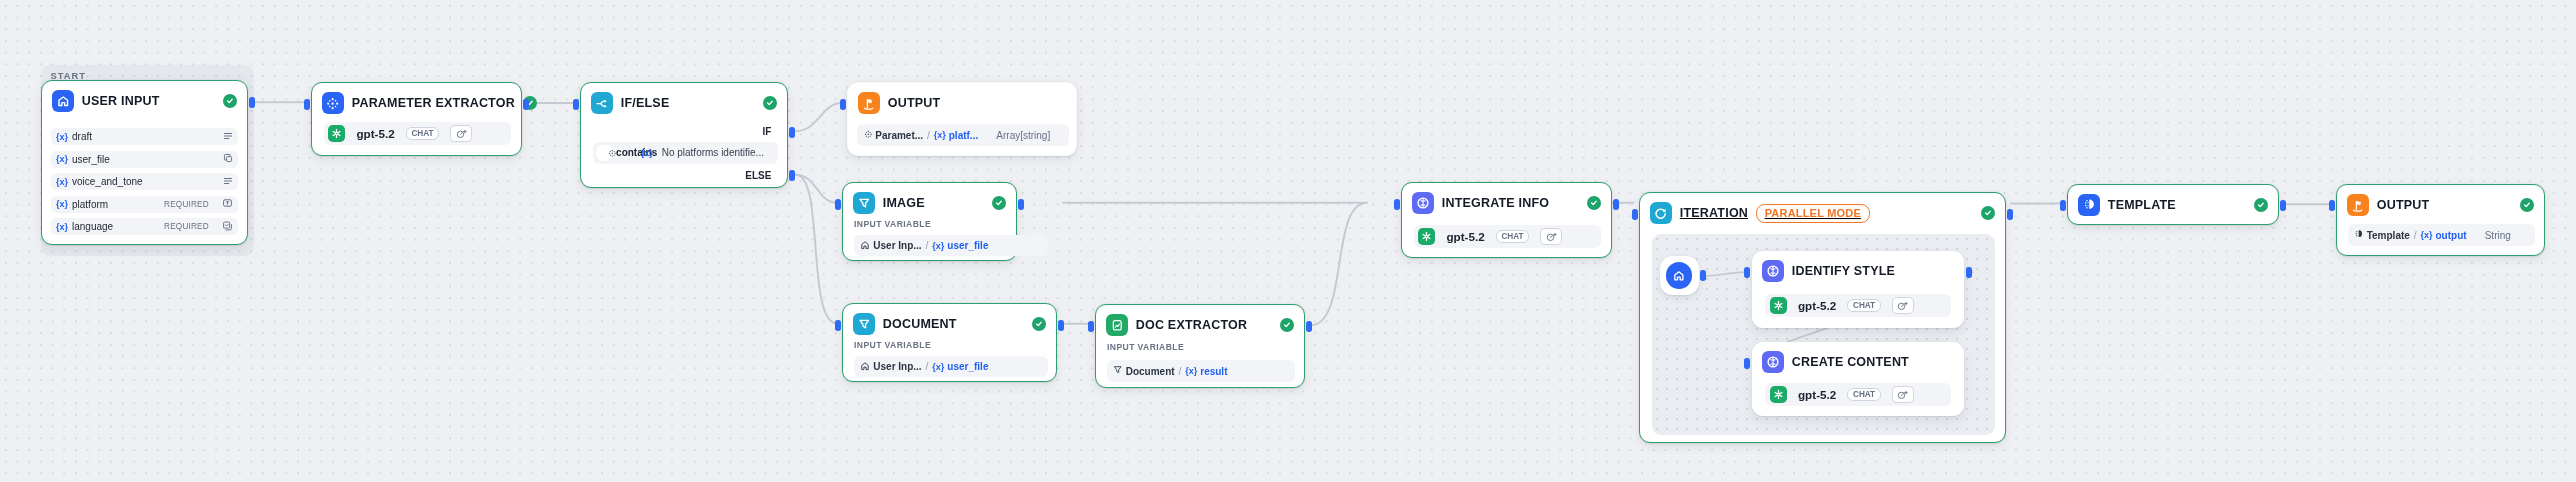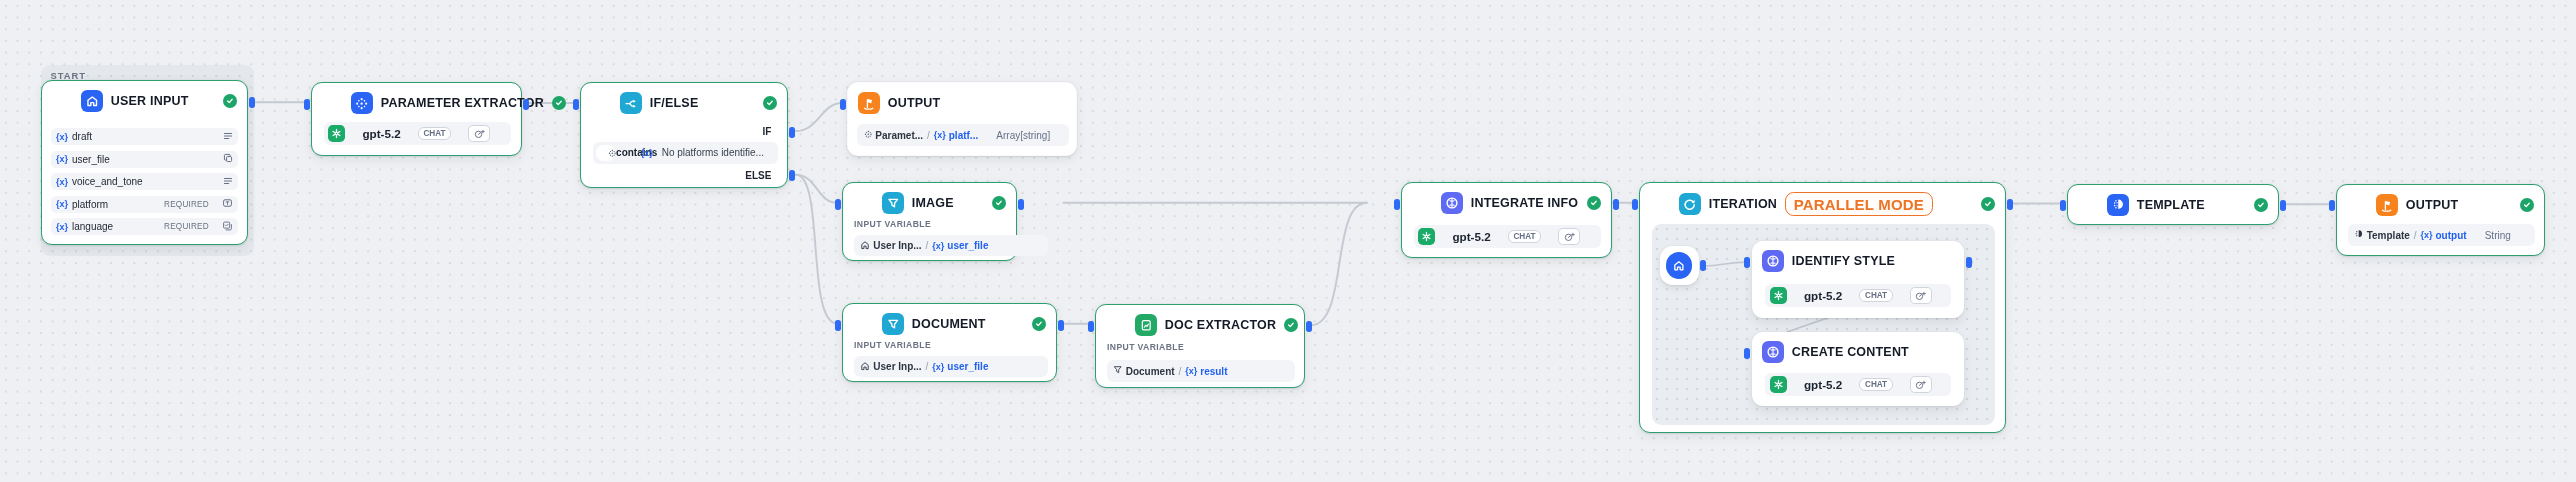--- a/index.html
+++ b/index.html
@@ -10,21 +10,21 @@
     background-size:11.7px 11.7px;
   }
   .group{position:absolute;left:41px;top:65px;width:213px;height:191px;
     background:rgba(29,41,61,.045);border-radius:9.4px;z-index:0;}
   .group-label{position:absolute;left:9.4px;top:4.7px;font-size:9.4px;font-weight:700;
     color:#6a7283;letter-spacing:1px;}
   svg.edges{position:absolute;left:0;top:0;z-index:1;}
   .node{position:absolute;background:#fff;border-radius:11px;z-index:2;box-sizing:border-box;
     border:1.4px solid rgba(0,0,0,.02);
     box-shadow:0 0.8px 1.6px rgba(16,24,40,.10),0 3.9px 11px rgba(16,24,40,.07);}
-  .node.ok{border:1.4px solid #2ba06e;padding-left:29px;}
+  .node.ok{border:1.4px solid #2ba06e;}
   .hdr{display:flex;align-items:center;gap:7.8px;padding:9.4px 10px 0 10px;}
   .hdr.only{padding:0 10px;height:100%;}
   .ic{width:22px;height:22px;border-radius:6.2px;flex:none;display:flex;
     align-items:center;justify-content:center;}
   .ic.blue{background:#2a64f5;} .ic.cyan{background:#1fa8d4;} .ic.indigo{background:#5f6af4;}
   .ic.orange{background:#f8821c;} .ic.green{background:#23a966;}
   .ttl{font-size:12.5px;font-weight:700;color:#141a26;white-space:nowrap;letter-spacing:0.2px;}
   .chk{width:14px;height:14px;border-radius:50%;background:#1da468;margin-left:auto;
     flex:none;display:flex;align-items:center;justify-content:center;}
   .handle{position:absolute;width:5.5px;height:11px;border-radius:2.7px;background:#2e6af5;z-index:4;}
@@ -33,21 +33,21 @@
     letter-spacing:0.4px;white-space:nowrap;}
   .vrow{position:absolute;background:#f2f4f7;border-radius:6.2px;display:flex;align-items:center;
     font-size:10px;color:#2d3542;padding:0 6.2px;box-sizing:border-box;gap:3.1px;
     white-space:nowrap;overflow:hidden;}
   .refname{font-weight:700;color:#2d3542;}
   .slash{color:#98a2b3;padding:0 0.8px;}
   .bluevar{color:#2161f0;font-weight:700;}
   .vtok{color:#2161f0;font-weight:700;font-size:9px;}
   .rtype{color:#667085;margin-left:15px;font-weight:400;}
   .mrow{position:absolute;background:#f2f4f7;border-radius:6.2px;display:flex;align-items:center;
-    gap:17px;padding:0 4.7px;box-sizing:border-box;}
+    gap:11px;padding:0 4.7px;box-sizing:border-box;}
   .ai{width:17px;height:17px;border-radius:4.7px;background:#1aab69;flex:none;
     display:flex;align-items:center;justify-content:center;}
   .mname{font-size:11.7px;font-weight:700;color:#1c2330;white-space:nowrap;}
   .chat{border:0.8px solid #d0d5dd;border-radius:6px;font-size:8.2px;font-weight:700;
     color:#667085;padding:1.6px 4.7px;background:#fff;line-height:1;}
   .tune{border:0.8px solid #d0d5dd;border-radius:4.7px;background:#fff;width:20px;height:15px;
     display:flex;align-items:center;justify-content:center;}
   .frows{position:absolute;left:8.6px;right:8.6px;top:47px;display:flex;
     flex-direction:column;gap:5.5px;}
   .frow{height:17px;background:#f2f4f7;border-radius:5.5px;display:flex;align-items:center;
@@ -57,21 +57,21 @@
   .brlabel{position:absolute;right:15.6px;font-weight:800;font-size:10px;color:#1f2430;}
   .cond{left:11.7px;top:59px;width:185px;height:22px;}
   .cond-pill{position:absolute;left:3.1px;top:3.1px;width:19px;height:15.6px;border-radius:7.8px;background:#fff;}
   .cond-ic{position:absolute;left:15.6px;top:6.2px;}
   .cond-op{position:absolute;left:23.4px;top:4.7px;font-weight:800;color:#1c2330;}
   .cond-x{position:absolute;left:48px;top:5.5px;}
   .cond-val{position:absolute;left:69px;top:4.7px;color:#3a4250;}
   .iter-panel{position:absolute;left:11.7px;top:41px;width:343px;height:201px;border-radius:9.4px;
     background:#e9ecf0;background-image:radial-gradient(circle,#d2d5da 0.9px,transparent 1.1px);
     background-size:10px 10px;z-index:0;}
-  .pmode{border:1.2px solid #ee7425;color:#ee7425;font-size:15px;font-weight:700;
+  .pmode{border:1.2px solid #ee7425;color:#ee7425;font-size:11px;font-weight:700;
     border-radius:8.6px;padding:2.3px 7.8px;background:#fffcfa;white-space:nowrap;letter-spacing:0.2px;}
   .inode{position:absolute;background:#fff;border-radius:11px;z-index:2;box-sizing:border-box;
     box-shadow:0 0.8px 1.6px rgba(16,24,40,.08),0 4.7px 11px rgba(16,24,40,.08);}
   .itile{position:absolute;left:19.5px;top:63px;width:39px;height:39px;background:#fff;
     border-radius:12.5px;z-index:2;display:flex;align-items:center;justify-content:center;
     box-shadow:0 0.8px 1.6px rgba(16,24,40,.08),0 3.1px 7.8px rgba(16,24,40,.08);}
   .itile .circ{width:26.5px;height:26.5px;border-radius:50%;background:#2a64f5;
     display:flex;align-items:center;justify-content:center;}
   svg.inner-edges{position:absolute;left:0;top:0;z-index:1;}
 </style>
@@ -411,21 +411,21 @@
             <circle cx="6.5" cy="7.5" r="4.6" fill="none" stroke="#667085" stroke-width="1.4"></circle>
             <path d="M6.5 7.5 9 5.2" stroke="#667085" stroke-width="1.4" stroke-linecap="round"></path>
             <path d="M13 1.5v4M11 3.5h4" stroke="#667085" stroke-width="1.3" stroke-linecap="round"></path>
           </svg>
       </span>
     </div>
     <span class="handle h-left" style="top:15.6px;"></span>
     <span class="handle h-right" style="top:15.6px;"></span>
   </div>
 
-  <div class="node ok" style="left:1639px;top:182px;width:367px;height:251px;">
+  <div class="node ok" style="left:1639px;top:192px;width:367px;height:251px;text-decoration:underline;">
     <div class="hdr" style="position:relative;z-index:2;">
       <span class="ic cyan">
         <svg width="13.3" height="13.3" viewBox="0 0 16 16">
             <path d="M12.8 5.4A5.5 5.5 0 1 0 13.5 8" fill="none" stroke="#fff" stroke-width="1.8" stroke-linecap="round"></path>
             <path d="M13.9 2v3.6h-3.6z" fill="#fff"></path>
           </svg>
       </span>
       <span class="ttl">ITERATION</span>
       <span class="pmode">PARALLEL MODE</span>
       <span class="chk">

